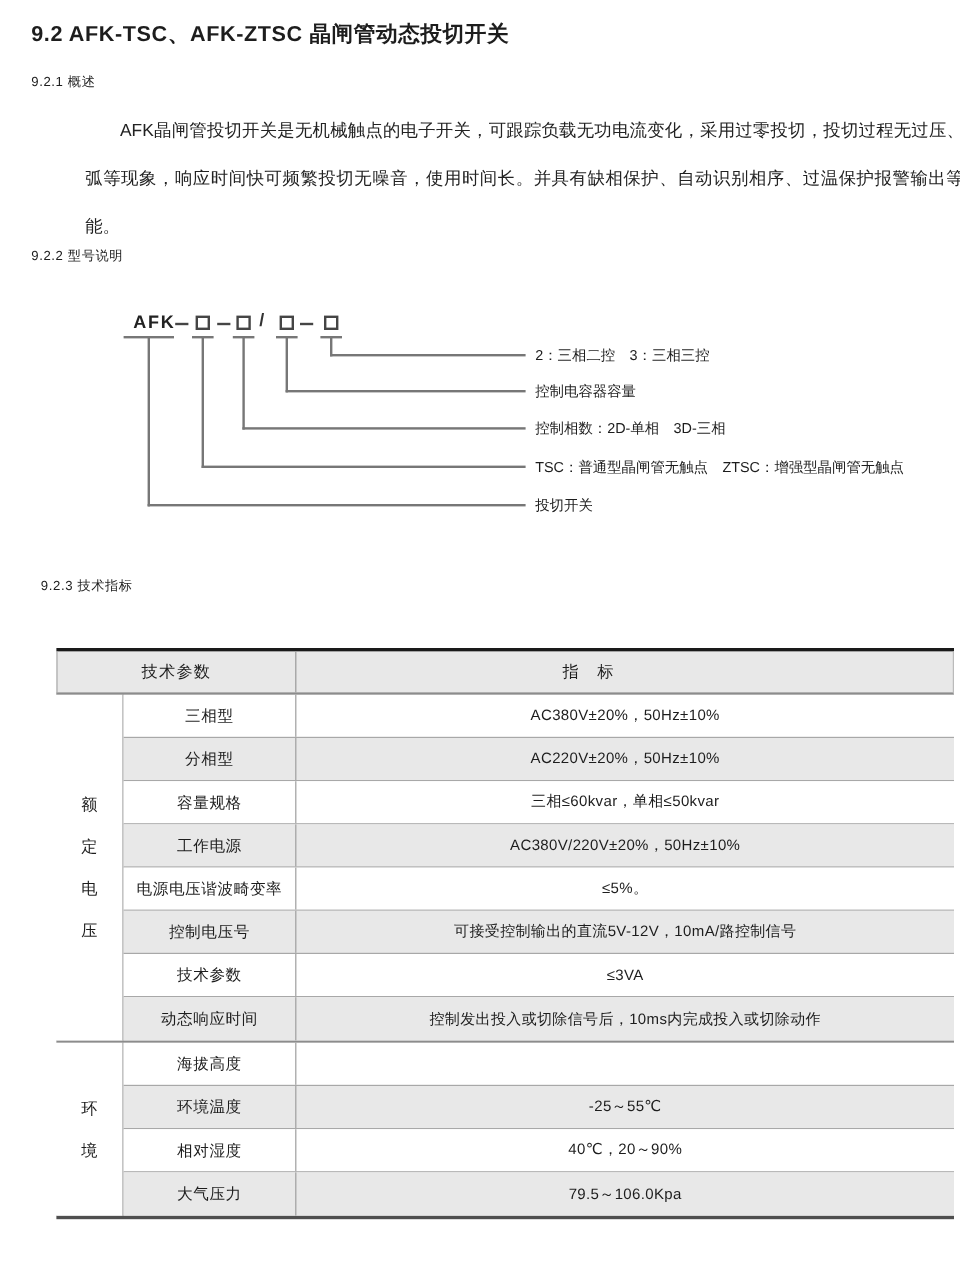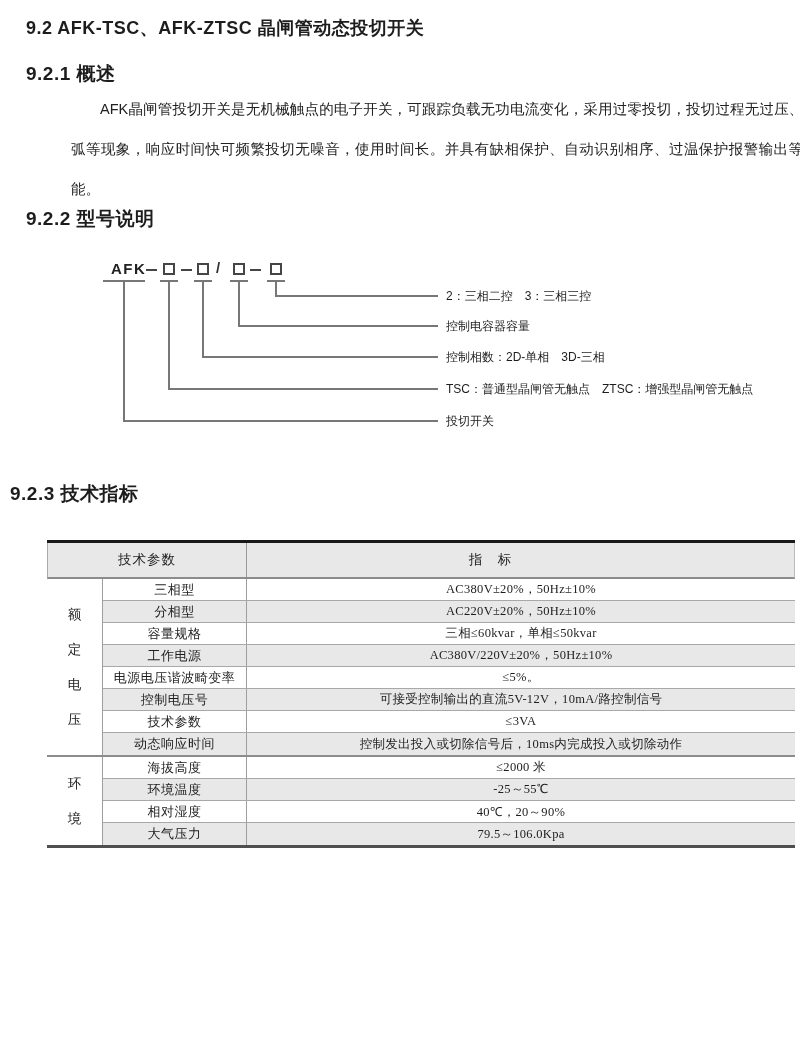--- a/index.html
+++ b/index.html
@@ -6,24 +6,24 @@
   html,body { background:#ffffff; }
   body {
     width:800px; height:1051px; position:relative; overflow:hidden;
     font-family:"Liberation Sans","DejaVu Sans",sans-serif;
     color:#1d1d1d;
   }
   .abs { position:absolute; }
 
   
   .h-main { left:26px; top:16px; font-size:18px; font-weight:bold; letter-spacing:.5px; }
-  .h-sub  { font-size:19px; font-weight:bold; letter-spacing:.5px; }
+  .h-sub  { font-size:11px; font-weight:normal; letter-spacing:.5px; }
   #h-overview { left:26px; top:61px; }
   #h-model    { left:26px; top:206px; }
-  #h-specs    { left:10px; top:481px;text-align:center; }
+  #h-specs    { left:34px; top:481px;text-align:center; }
 
   
   .para {
     left:27px; top:89px; width:747px;
     font-size:14.5px; line-height:40px; text-align:justify;
     text-indent:2em; color:#222;margin-left:44px;
   }
 
   
   .line { position:absolute; background:#777; }
@@ -56,21 +56,21 @@
     padding-right:60px; font-size:13.5px; letter-spacing:1px;
   }
   .tgroup { display:flex; }
   .tgroup.first { border-bottom:2px solid #8c8c8c; }
   .glabel {
     width:55px; display:flex; flex-direction:column;
     align-items:center; justify-content:center; gap:17px;
     font-size:13.5px; color:#1d1d1d; background:#fff;
   }
   .grows { flex:1; border-left:1px solid #9e9e9e; }
-  .trow { display:flex; height:22px; border-bottom:1px solid #a8a8a8; background:#ffffff;font-family:Liberation Serif, serif; }
+  .trow { display:flex; height:36px; border-bottom:1px solid #a8a8a8; background:#ffffff; }
   .trow:last-child { border-bottom:none; }
   .trow.gray { background:#e8e8e8; }
   .cell-param {
     width:144px; border-right:1px solid #9e9e9e;
     display:flex; align-items:center; justify-content:center;
     letter-spacing:.5px; white-space:nowrap;
   }
   .cell-value {
     flex:1; display:flex; align-items:center; justify-content:center;
     font-size:12.5px; letter-spacing:.3px; white-space:nowrap;
@@ -175,21 +175,20 @@
   </div>
 
   <div class="tgroup">
     <div class="glabel">
       <span>环</span>
       <span>境</span>
     </div>
     <div class="grows">
       <div class="trow">
         <div class="cell-param">海拔高度</div>
-        <div class="cell-value">≤2000 米</div>
       </div>
       <div class="trow gray">
         <div class="cell-param">环境温度</div>
         <div class="cell-value">-25～55℃</div>
       </div>
       <div class="trow">
         <div class="cell-param">相对湿度</div>
         <div class="cell-value">40℃，20～90%</div>
       </div>
       <div class="trow gray">

